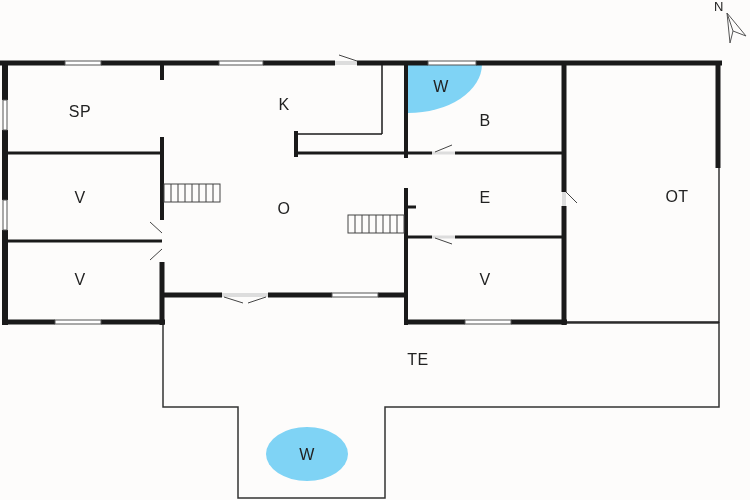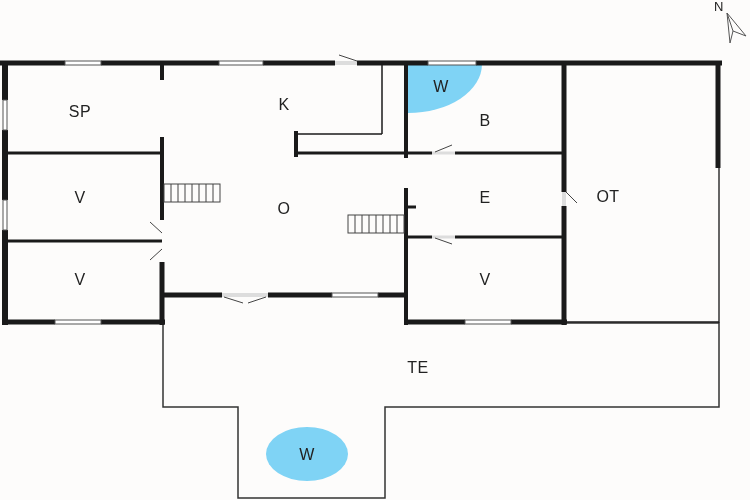--- a/index.html
+++ b/index.html
@@ -124,17 +124,17 @@
 
 <div class="compass-n">N</div>
 
 <div class="label" style="left:80px;top:112px">SP</div>
 <div class="label" style="left:284px;top:105px">K</div>
 <div class="label" style="left:441px;top:87px">W</div>
 <div class="label" style="left:485px;top:121px">B</div>
 <div class="label" style="left:80px;top:198px">V</div>
 <div class="label" style="left:284px;top:209px">O</div>
 <div class="label" style="left:485px;top:198px">E</div>
-<div class="label" style="left:608px;top:197px">OT</div>
+<div class="label" style="left:677px;top:197px">OT</div>
 <div class="label" style="left:80px;top:280px">V</div>
 <div class="label" style="left:485px;top:280px">V</div>
-<div class="label" style="left:418px;top:368px">TE</div>
+<div class="label" style="left:418px;top:360px">TE</div>
 <div class="label" style="left:307px;top:455px">W</div>
 
 </body></html>

